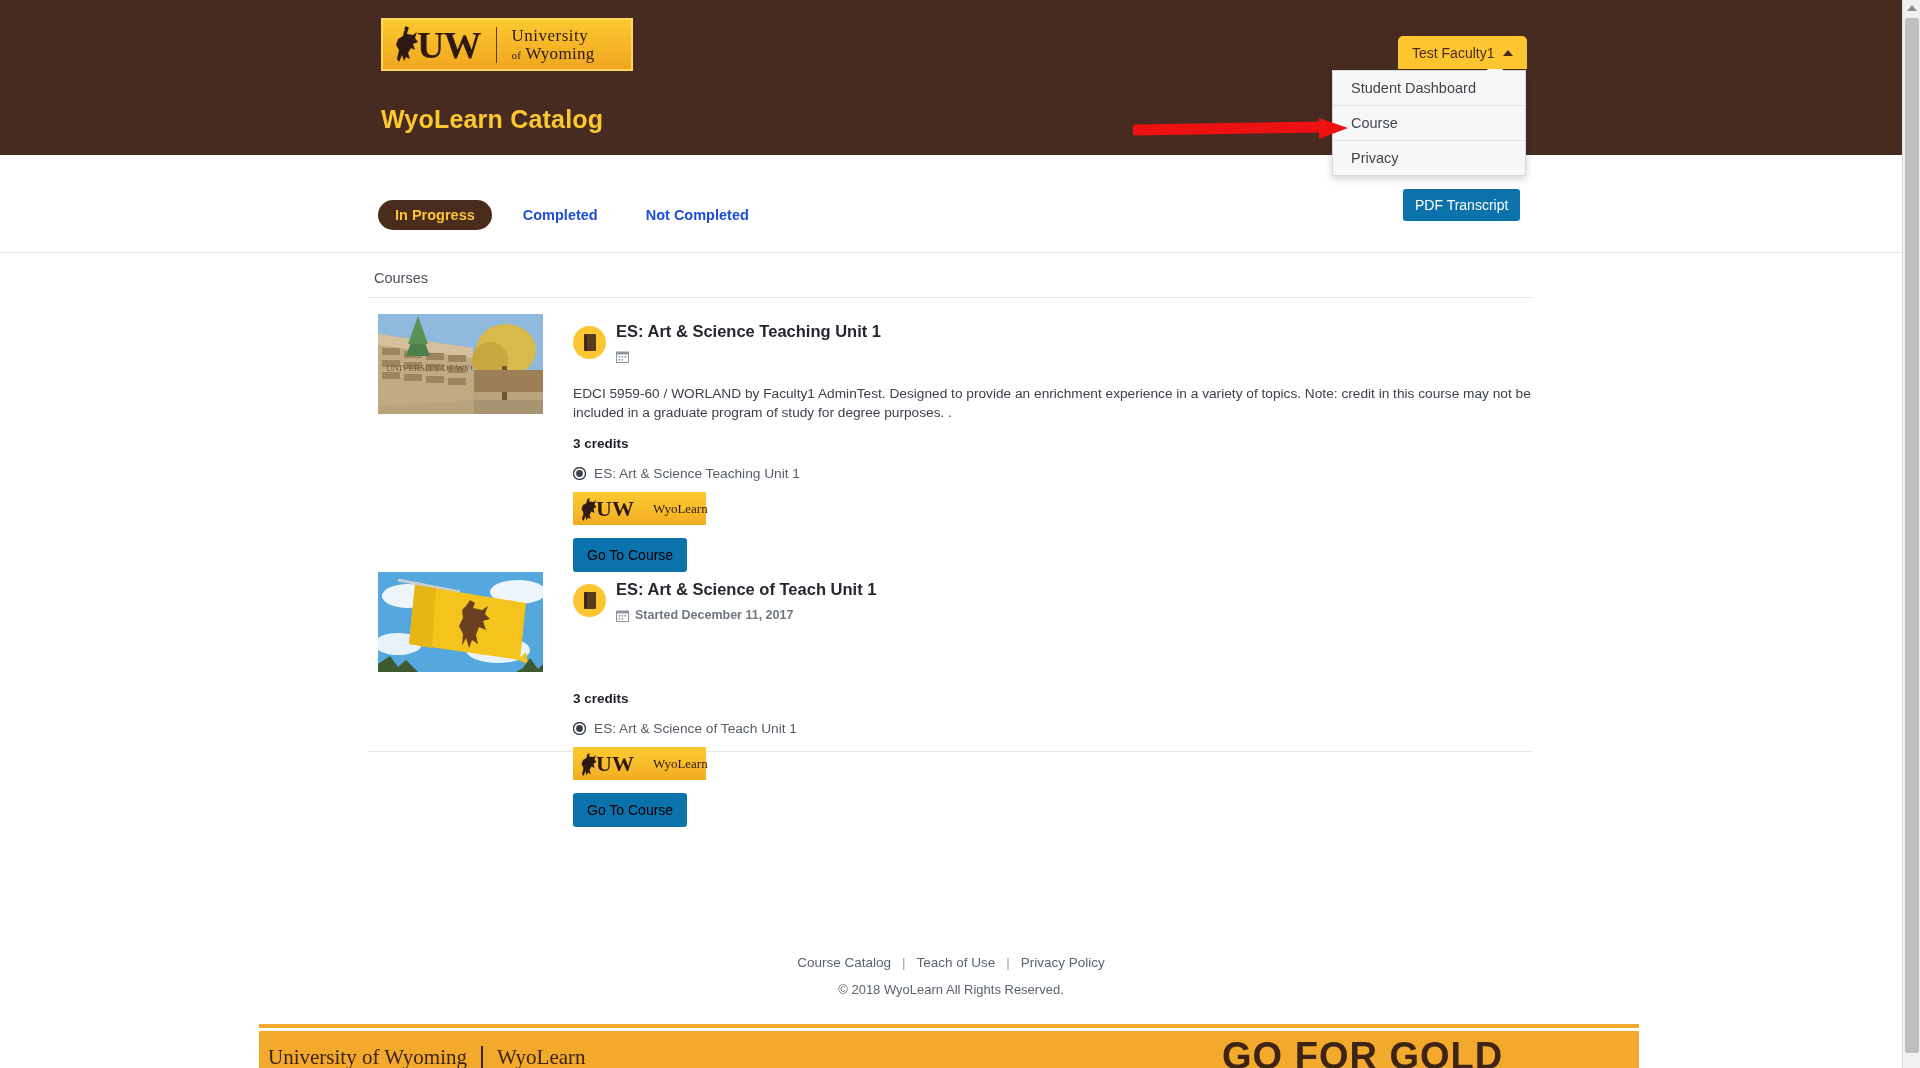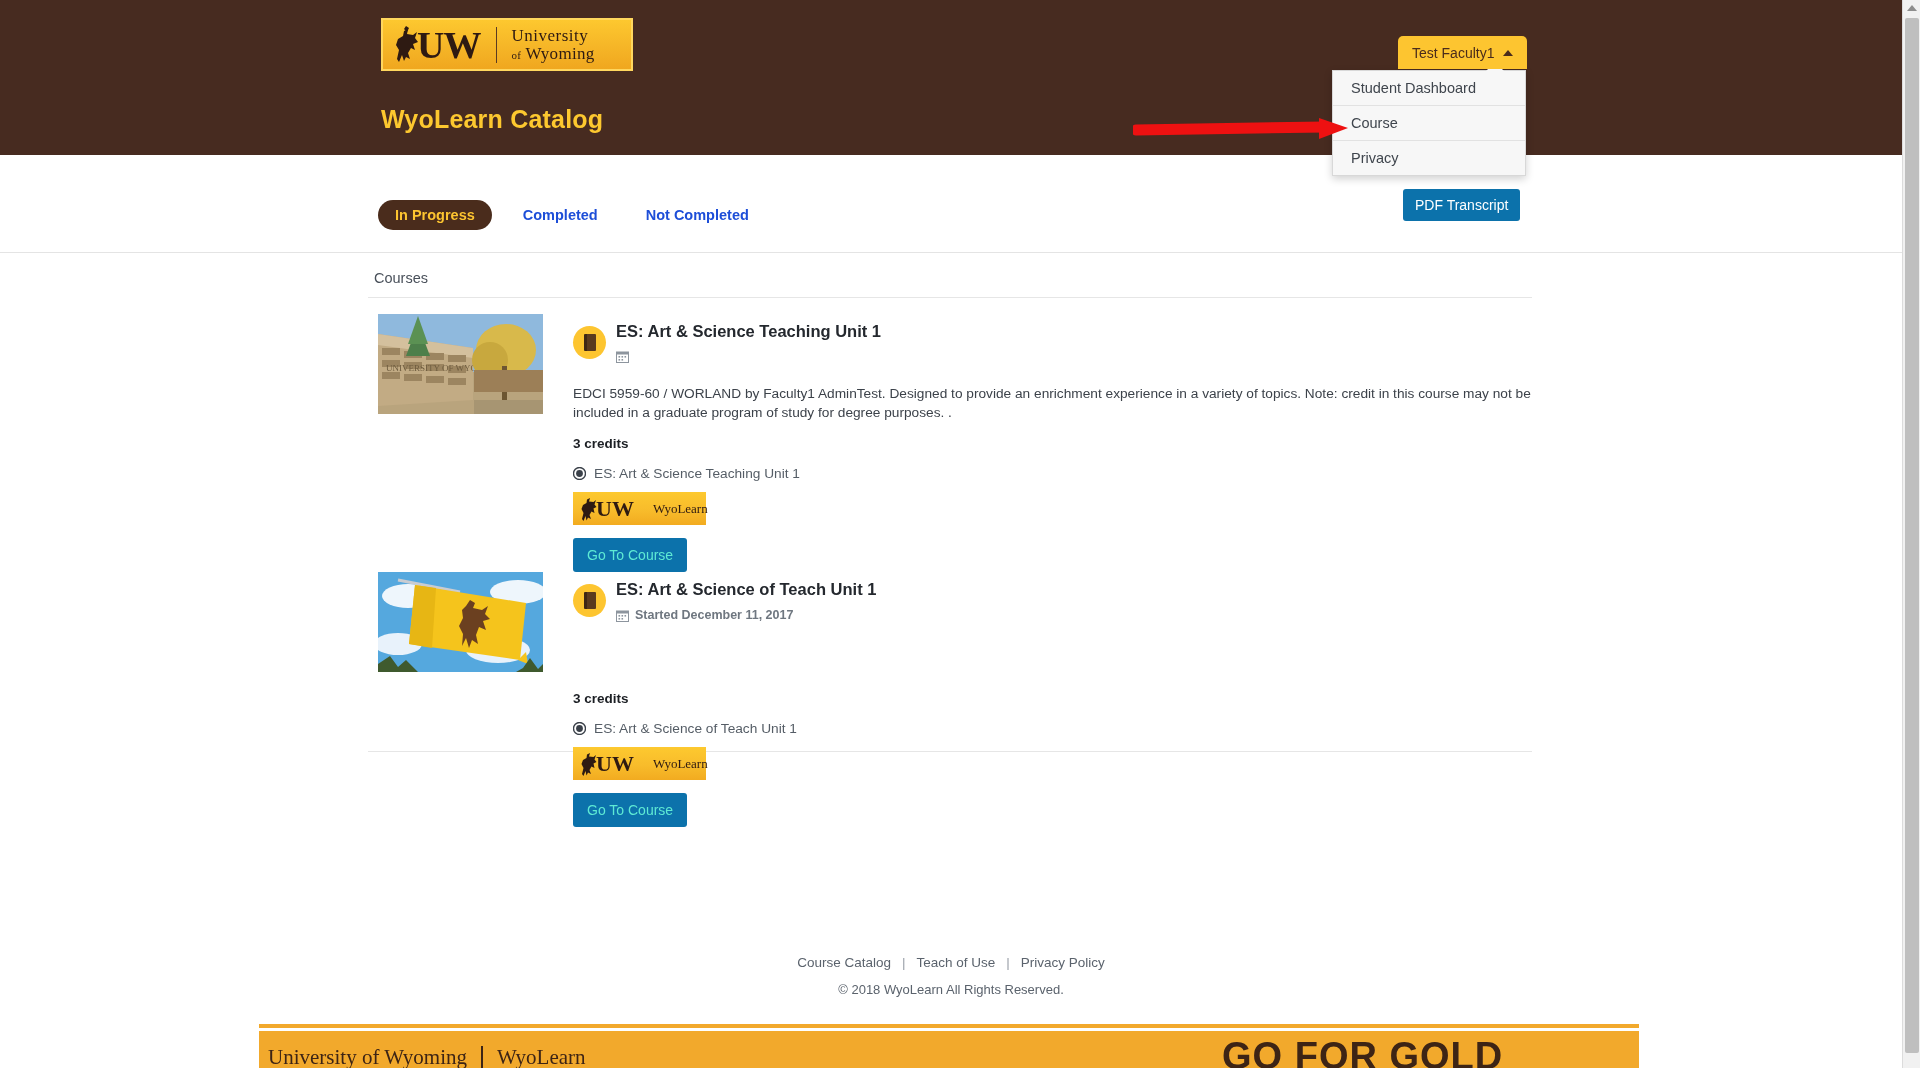--- a/index.html
+++ b/index.html
@@ -274,21 +274,21 @@
     width: 1px; height: 22px;
     background: #6b4526; margin: 0 9px 0 10px;
   }
   .wyo-badge .wb-name {
     font-family: "Liberation Serif", serif;
     font-size: 13px; color: #2e1a12;
   }
   .go-btn {
     position: absolute; left: 205px;
     background: #0c72ab;
-    color: #5eead4;
+    color: #000000;
     font-size: 14px;
     padding: 9px 14px;
     border-radius: 3px;
     cursor: pointer;
   }
 
   
   .footer-links {
     position: absolute; top: 955px; left: 0;
     width: 1902px;

